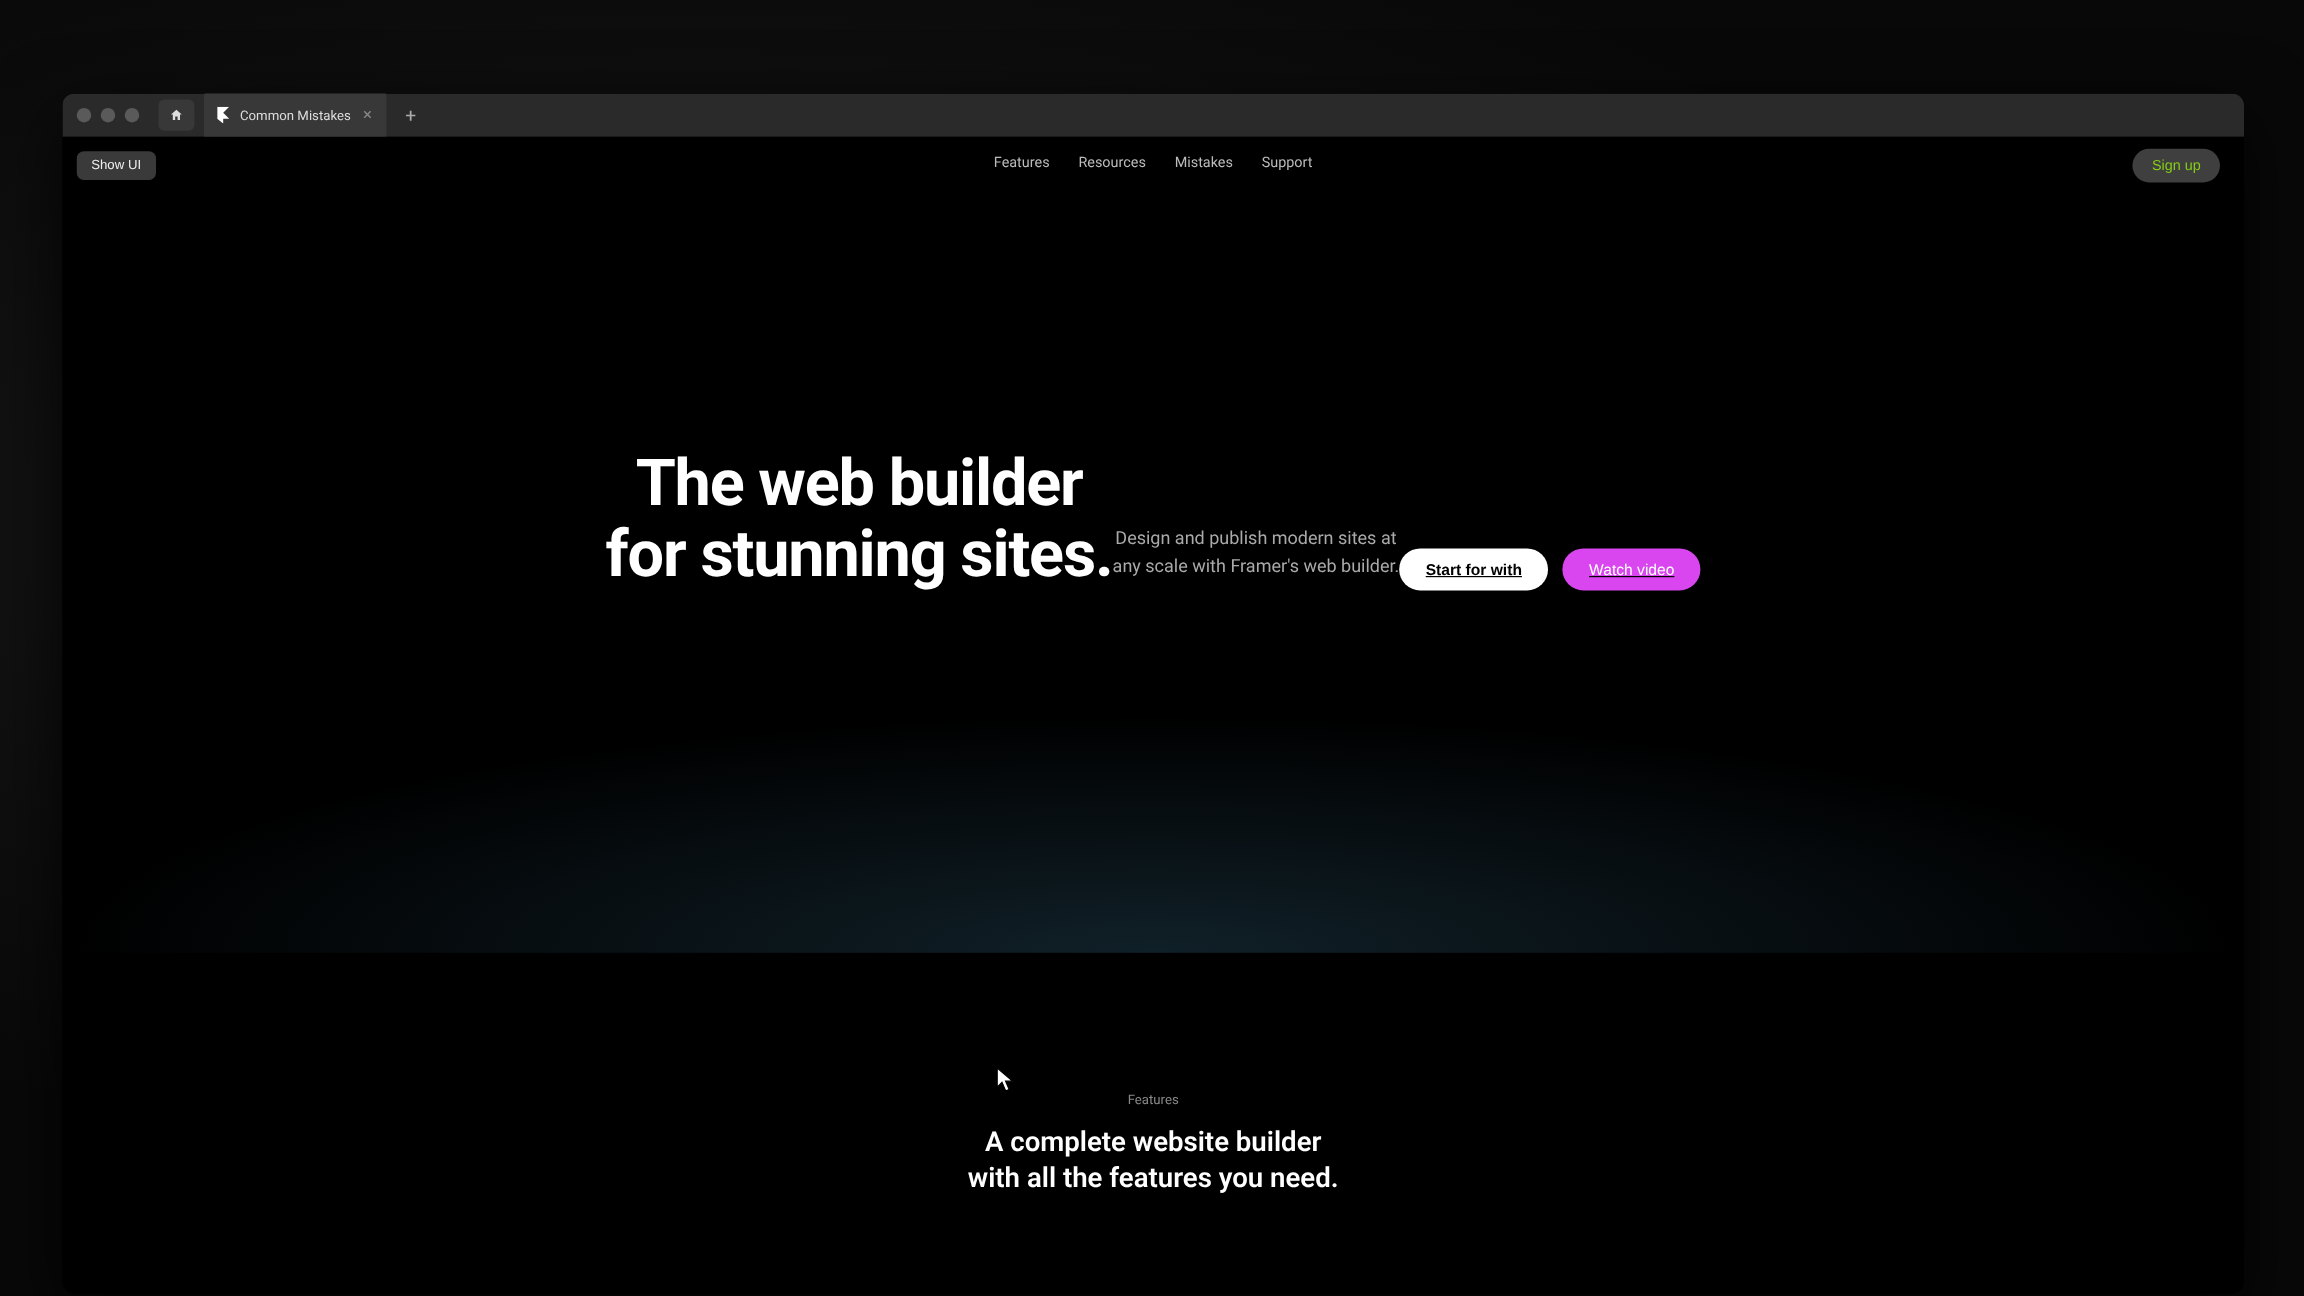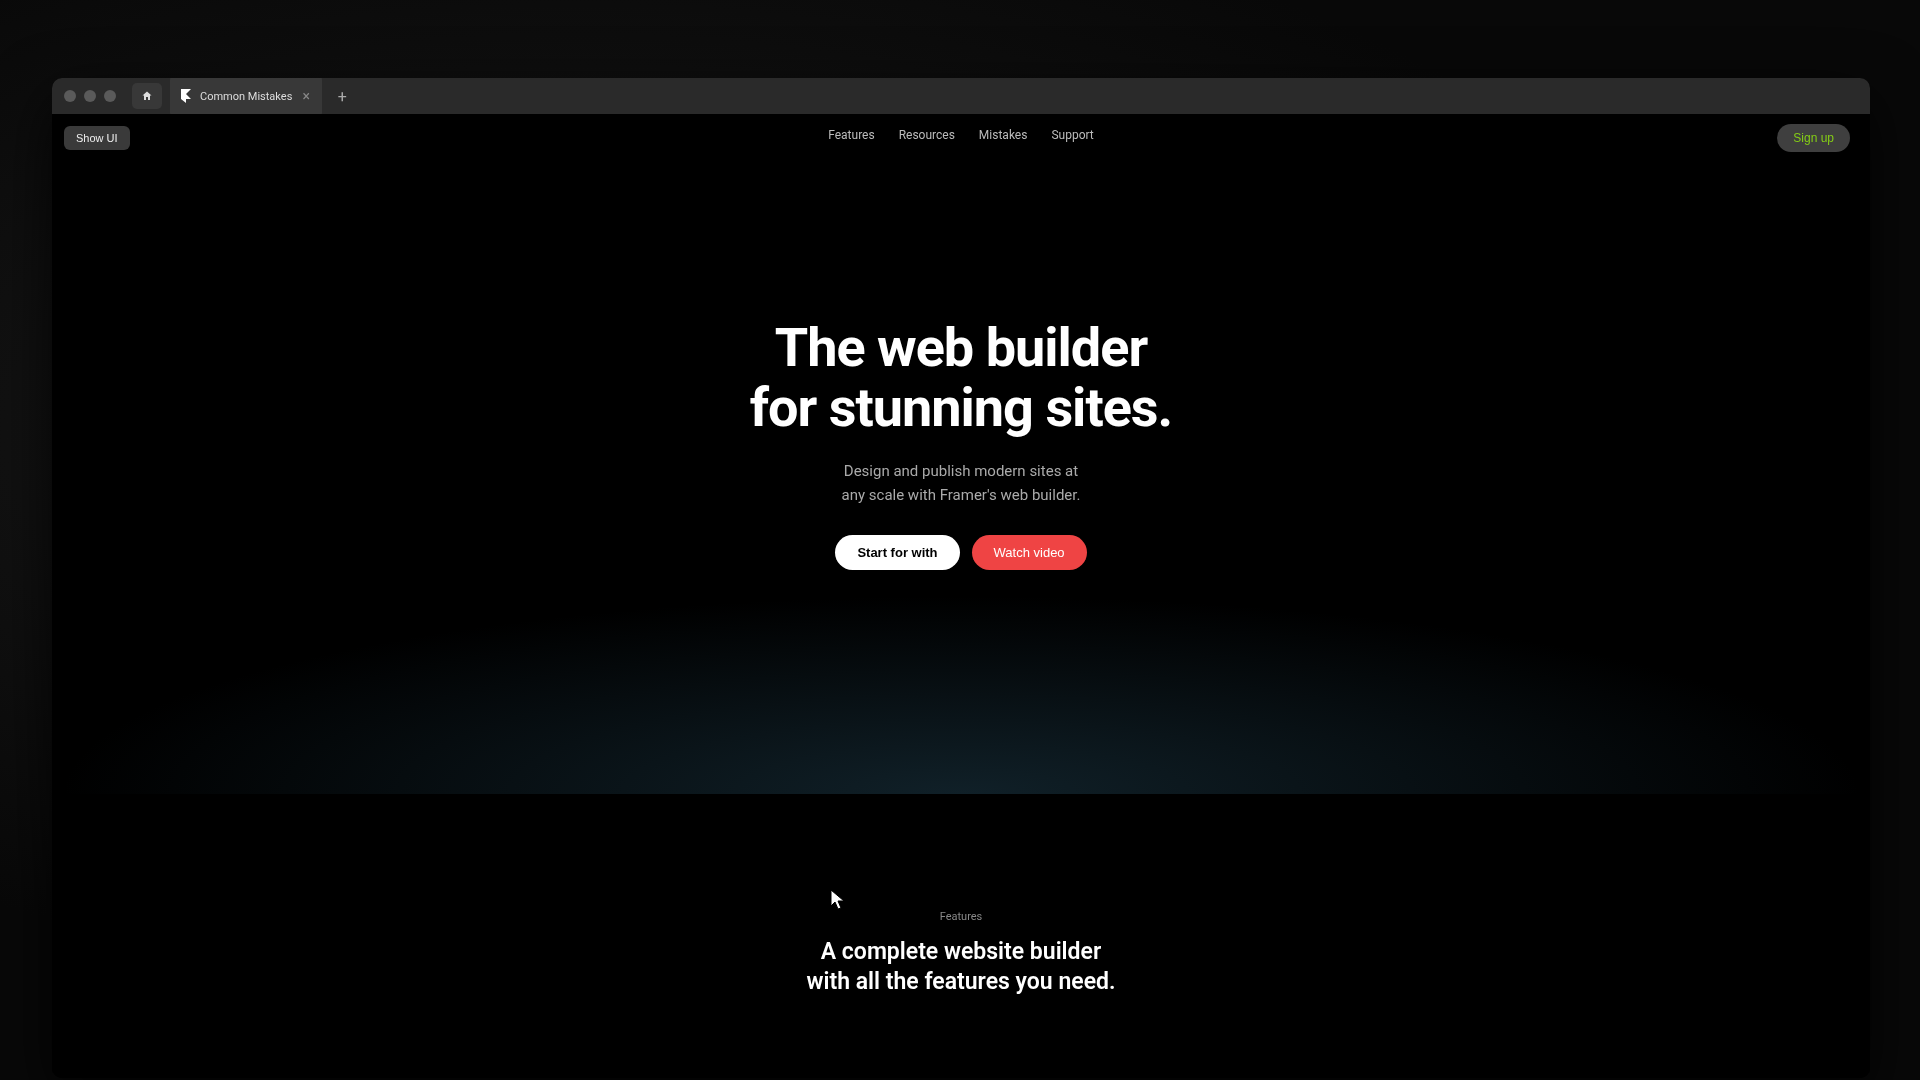--- a/index.html
+++ b/index.html
@@ -89,20 +89,21 @@
       align-items: center;
       justify-content: center;
       color: #aaa;
       font-size: 16px;
       cursor: pointer;
     }
     .canvas-area {
       position: relative;
       height: calc(100% - 36px);
       background: #000;
+      text-decoration: underline;
     }
     .show-ui-btn {
       position: absolute;
       top: 12px;
       left: 12px;
       background: #3a3a3a;
       color: #eee;
       font-size: 11px;
       padding: 6px 12px;
       border-radius: 6px;
@@ -140,21 +141,21 @@
       padding: 7px 16px;
       border-radius: 14px;
       border: none;
       cursor: pointer;
       z-index: 5;
     }
     .hero {
       position: relative;
       height: 680px;
       display: flex;
-      flex-direction: column;
+      flex-direction: row;
       align-items: center;
       justify-content: center;
       text-align: center;
       padding-top: 40px;
     }
     .hero-glow {
       position: absolute;
       bottom: 0;
       left: 0;
       right: 0;
@@ -187,21 +188,21 @@
       background: #fff;
       color: #000;
       font-size: 13px;
       font-weight: 600;
       padding: 10px 22px;
       border-radius: 22px;
       border: none;
       cursor: pointer;
     }
     .btn-secondary {
-      background: #ef4444;
+      background: #d946ef;
       color: #fff;
       font-size: 13px;
       font-weight: 500;
       padding: 10px 22px;
       border-radius: 22px;
       border: none;
       cursor: pointer;
     }
     .hero-separator {
       height: 16px;

